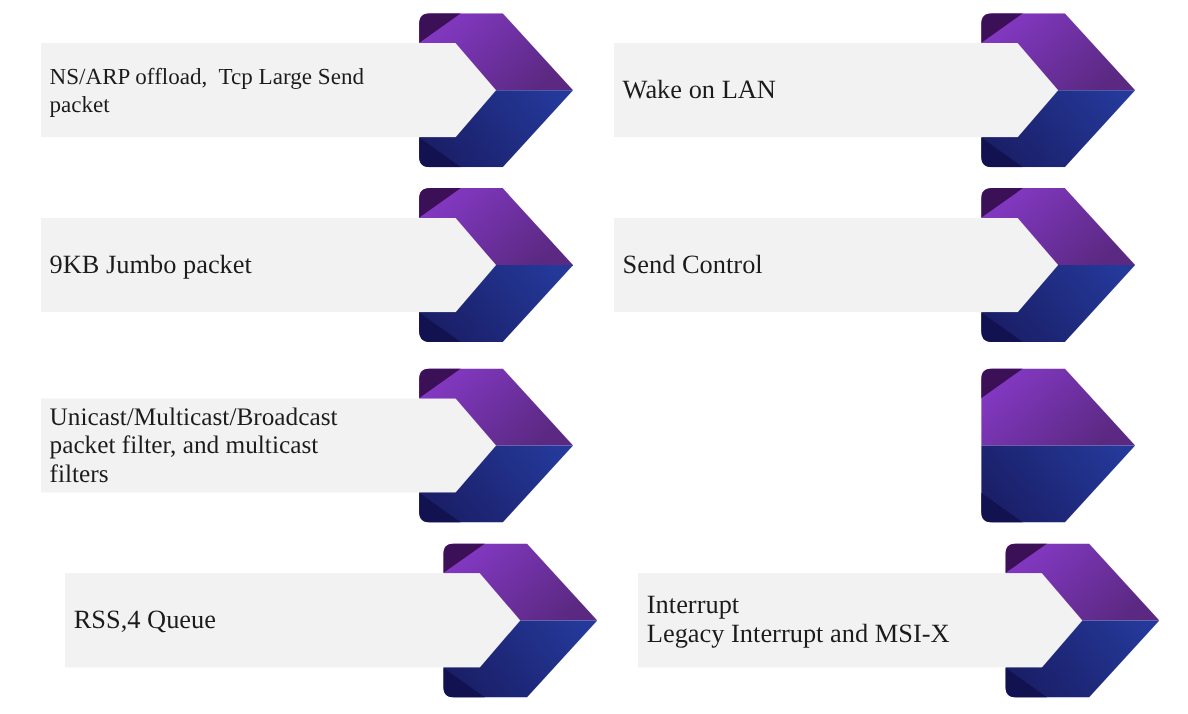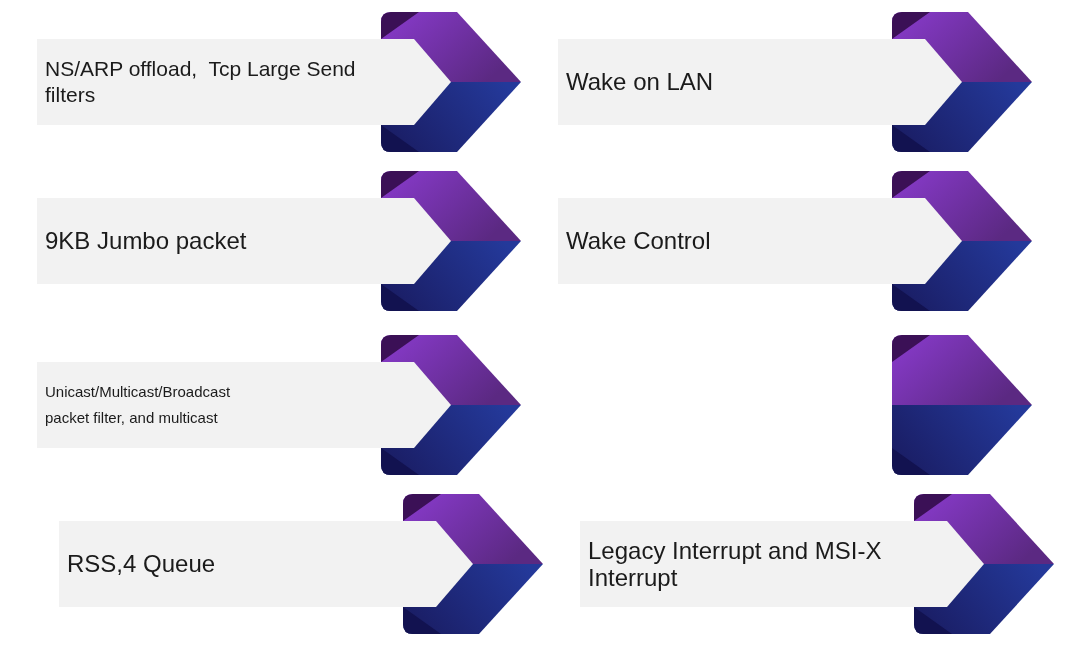--- a/index.html
+++ b/index.html
@@ -4,21 +4,21 @@
 <style>
   html, body { margin: 0; padding: 0; }
   body {
     width: 1080px; height: 649px;
     background: #ffffff;
     position: relative;
     overflow: hidden;
     font-family: "Liberation Sans", sans-serif;
     color: var(--text, #1b1b1b);
   }
-  .slide { position: absolute; inset: 0; }
+  .slide { position: absolute; inset: 0; font-family: Liberation Serif, serif; }
 
   .item { position: absolute; height: 140px; }
   .col-left  { left: 37px;  width: 484px; }
   .col-right { left: 558px; width: 474px; }
   .row-1 { top: 12px; }
   .row-2 { top: 171px; }
   .row-3 { top: 335px; }
   .row-4 { top: 494px; margin-left: 22px; }
 
   .arrow {
@@ -34,21 +34,21 @@
     clip-path: polygon(0 0, calc(100% - 37px) 0, 100% 50%, calc(100% - 37px) 100%, 0 100%);
     display: flex; flex-direction: column; justify-content: center;
     box-sizing: border-box;
     padding-left: 8px; padding-right: 48px;
   }
   .col-left  .bar { width: 414px; }
   .col-right .bar { width: 404px; }
 
   .line { display: block; white-space: pre; }
   .fs-21 .line { font-size: 21px; line-height: 26px; }
-  .fs-23 .line { font-size: 15px; line-height: 26px; }
+  .fs-23 .line { font-size: 23px; line-height: 26px; }
   .fs-24 .line { font-size: 24px; line-height: 27px; }
   .fs-29 .line { font-size: 24px; line-height: 34px; }
 
   .defs-holder { position: absolute; width: 0; height: 0; }
 </style>
 </head>
 <body>
 
 <svg class="defs-holder" aria-hidden="true">
   <defs>
@@ -67,21 +67,21 @@
 
   <div class="item col-left row-1">
     <svg class="arrow" viewBox="0 0 140 140">
       <path d="M0,70 L0,10 Q0,0 10,0 L76,0 L140,70 Z" fill="url(#gradPurple)"></path>
       <path d="M0,70 L140,70 L76,140 L10,140 Q0,140 0,130 Z" fill="url(#gradNavy)"></path>
       <path d="M0,27 L0,10 Q0,0 10,0 L38,0 Z" fill="#3b1056"></path>
       <path d="M0,113 L38,140 L10,140 Q0,140 0,130 Z" fill="#121250"></path>
     </svg>
     <div class="bar fs-21">
       <span class="line">NS/ARP offload,  Tcp Large Send</span>
-      <span class="line">filters</span>
+      <span class="line">packet</span>
     </div>
   </div>
 
   <div class="item col-left row-2">
     <svg class="arrow" viewBox="0 0 140 140">
       <path d="M0,70 L0,10 Q0,0 10,0 L76,0 L140,70 Z" fill="url(#gradPurple)"></path>
       <path d="M0,70 L140,70 L76,140 L10,140 Q0,140 0,130 Z" fill="url(#gradNavy)"></path>
       <path d="M0,27 L0,10 Q0,0 10,0 L38,0 Z" fill="#3b1056"></path>
       <path d="M0,113 L38,140 L10,140 Q0,140 0,130 Z" fill="#121250"></path>
     </svg>
@@ -93,20 +93,21 @@
   <div class="item col-left row-3">
     <svg class="arrow" viewBox="0 0 140 140">
       <path d="M0,70 L0,10 Q0,0 10,0 L76,0 L140,70 Z" fill="url(#gradPurple)"></path>
       <path d="M0,70 L140,70 L76,140 L10,140 Q0,140 0,130 Z" fill="url(#gradNavy)"></path>
       <path d="M0,27 L0,10 Q0,0 10,0 L38,0 Z" fill="#3b1056"></path>
       <path d="M0,113 L38,140 L10,140 Q0,140 0,130 Z" fill="#121250"></path>
     </svg>
     <div class="bar fs-23">
       <span class="line">Unicast/Multicast/Broadcast</span>
       <span class="line">packet filter, and multicast</span>
+      <span class="line">filters</span>
     </div>
   </div>
 
   <div class="item col-left row-4">
     <svg class="arrow" viewBox="0 0 140 140">
       <path d="M0,70 L0,10 Q0,0 10,0 L76,0 L140,70 Z" fill="url(#gradPurple)"></path>
       <path d="M0,70 L140,70 L76,140 L10,140 Q0,140 0,130 Z" fill="url(#gradNavy)"></path>
       <path d="M0,27 L0,10 Q0,0 10,0 L38,0 Z" fill="#3b1056"></path>
       <path d="M0,113 L38,140 L10,140 Q0,140 0,130 Z" fill="#121250"></path>
     </svg>
@@ -128,39 +129,39 @@
   </div>
 
   <div class="item col-right row-2">
     <svg class="arrow" viewBox="0 0 140 140">
       <path d="M0,70 L0,10 Q0,0 10,0 L76,0 L140,70 Z" fill="url(#gradPurple)"></path>
       <path d="M0,70 L140,70 L76,140 L10,140 Q0,140 0,130 Z" fill="url(#gradNavy)"></path>
       <path d="M0,27 L0,10 Q0,0 10,0 L38,0 Z" fill="#3b1056"></path>
       <path d="M0,113 L38,140 L10,140 Q0,140 0,130 Z" fill="#121250"></path>
     </svg>
     <div class="bar fs-29">
-      <span class="line">Wake Control</span>
+      <span class="line">Send Control</span>
     </div>
   </div>
 
   <div class="item col-right row-3">
     <svg class="arrow" viewBox="0 0 140 140">
       <path d="M0,70 L0,10 Q0,0 10,0 L76,0 L140,70 Z" fill="url(#gradPurple)"></path>
       <path d="M0,70 L140,70 L76,140 L10,140 Q0,140 0,130 Z" fill="url(#gradNavy)"></path>
       <path d="M0,27 L0,10 Q0,0 10,0 L38,0 Z" fill="#3b1056"></path>
       <path d="M0,113 L38,140 L10,140 Q0,140 0,130 Z" fill="#121250"></path>
     </svg>
   </div>
 
   <div class="item col-right row-4">
     <svg class="arrow" viewBox="0 0 140 140">
       <path d="M0,70 L0,10 Q0,0 10,0 L76,0 L140,70 Z" fill="url(#gradPurple)"></path>
       <path d="M0,70 L140,70 L76,140 L10,140 Q0,140 0,130 Z" fill="url(#gradNavy)"></path>
       <path d="M0,27 L0,10 Q0,0 10,0 L38,0 Z" fill="#3b1056"></path>
       <path d="M0,113 L38,140 L10,140 Q0,140 0,130 Z" fill="#121250"></path>
     </svg>
     <div class="bar fs-24">
+      <span class="line">Interrupt</span>
       <span class="line">Legacy Interrupt and MSI-X</span>
-      <span class="line">Interrupt</span>
     </div>
   </div>
 
 </main>
 
 </body></html>

